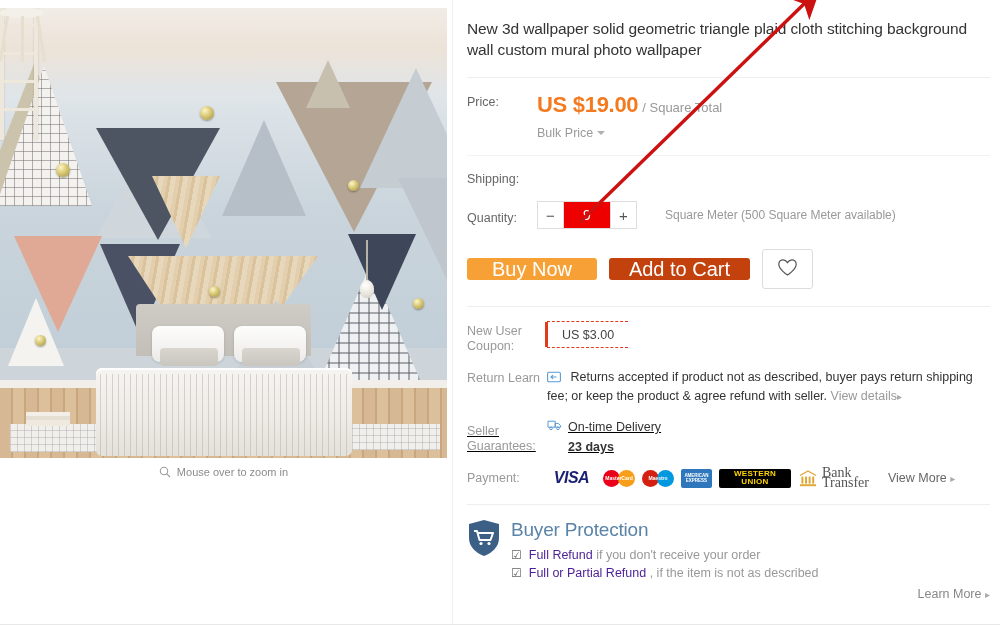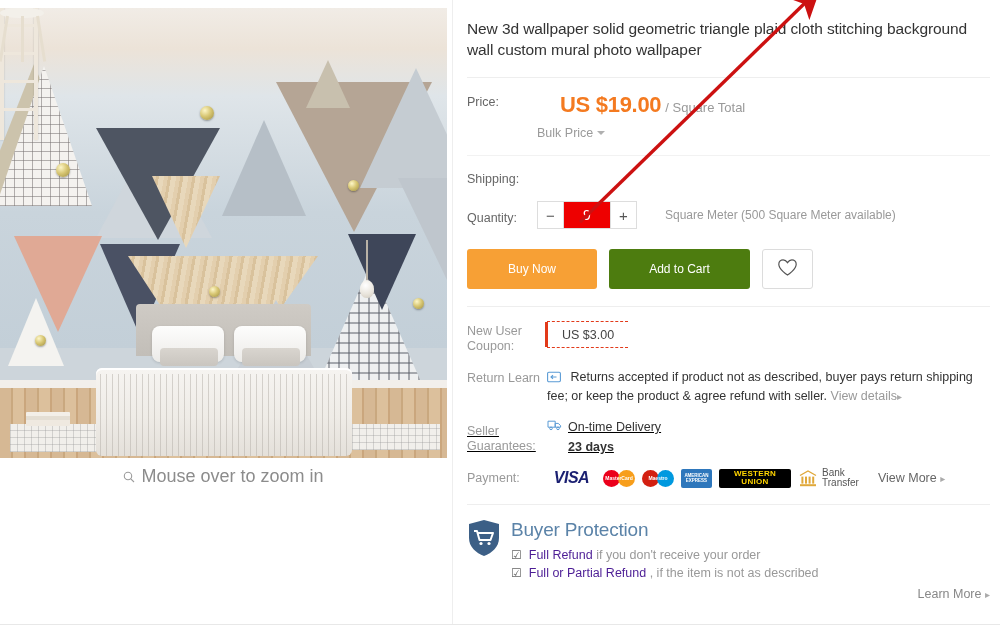--- a/index.html
+++ b/index.html
@@ -130,21 +130,21 @@
       repeating-linear-gradient(90deg, rgba(150,150,150,.35) 0 1px, transparent 1px 7px);
   }
   .books {
     position:absolute; left: 26px; top: 404px; width: 44px; height: 14px;
     background: linear-gradient(180deg,#f3efe8 0 4px,#e4ded3 4px 8px,#efe9e0 8px 14px);
     border-radius:1px;
   }
 
   #zoom-hint {
     position:absolute; left:0; top: 466px; width: 447px;
-    text-align:center; color:#8c8c8c; font-size:18px;
+    text-align:center; color:#8c8c8c; font-size:11px;
     display:flex; align-items:center; justify-content:center; gap:6px;
   }
   #zoom-hint svg { display:block; }
 
   
   #detail {
     position: absolute;
     left: 467px; top: 0;
     width: 533px; height: 625px;
     padding-right: 10px;
@@ -231,22 +231,22 @@
   }
   #qty-unit { font-size:12px; color:#999999; margin-left:28px; }
 
   
   #total-block { padding-top: 15px; display:flex; align-items:baseline; }
   #total-val { font-size:16px; color:#333333; }
 
   
   #actions { padding-top: 20px; display:flex; align-items:center; gap:12px; }
   .btn {
-    height:40px; border:none; border-radius:3px; color:#fff;
-    font-size:12px; cursor:pointer; font-family:"Liberation Sans", sans-serif;
+    height:22px; border:none; border-radius:3px; color:#fff;
+    font-size:20px; cursor:pointer; font-family:"Liberation Sans", sans-serif;
   }
   #buy-now { width:130px; background:#f7a035; }
   #add-cart { width:141px; background:#fa5420; }
   #wishlist {
     width:51px;height:40px;border:1px solid #dcdcdc;background:#fff;border-radius:3px;
     display:flex;align-items:center;justify-content:center;cursor:pointer;
   }
 
   
   #coupon-block { padding-top: 14px; display:flex; align-items:flex-start; }
@@ -291,21 +291,21 @@
   .pay-maestro { width:32px; position:relative; background:#fff; }
   .pay-maestro .c1 { position:absolute; left:0; top:1px; width:17px;height:17px;border-radius:50%;background:#d32011; }
   .pay-maestro .c2 { position:absolute; right:0; top:1px; width:17px;height:17px;border-radius:50%;background:#0099df; }
   .pay-maestro .mcb { position:absolute; inset:0; display:flex;align-items:center;justify-content:center;
                       font-size:5px; color:#fff; font-weight:bold; z-index:2;}
   .pay-amex { width:31px; background:#2e77bc; color:#fff; font-size:4.5px; line-height:5px; text-align:center; padding:0 2px;}
   .pay-wu { width:72px; background:#000; color:#ffd400; font-size:8px; line-height:8px; text-align:center;
             font-weight:bold; letter-spacing:.3px; }
   .pay-bank { display:flex; align-items:center; gap:4px; }
   .bank-ic { width:20px; height:19px; }
-  .bank-txt { font-size:10px; color:#555; line-height:10px; }
+  .bank-txt { font-size:14px; color:#555; line-height:10px;font-family:Liberation Serif, serif; }
   #view-more { font-size:12.5px; color:#666; margin-left:12px; cursor:pointer; white-space:nowrap;}
 
   
   #bp-divider { height:1px; background:#eeeeee; margin-top:16px; }
   #bp-block { padding-top: 14px; display:flex; align-items:flex-start; gap:10px; }
   #bp-title { font-size:19px; color:#5b83a8; letter-spacing:-0.2px; }
   #bp-list { margin-top:5px; }
   .bp-item { font-size:12.5px; color:#999999; line-height:18px; display:flex; align-items:center; gap:7px; }
   .bp-item b { color:#4c1d95; font-weight:normal; }
   .chk { font-size:12px; color:#666; }
@@ -405,21 +405,21 @@
   <div id="detail">
 
     <div id="title">New 3d wallpaper solid geometric triangle plaid cloth stitching background wall custom mural photo wallpaper</div>
 
     <div class="hr"></div>
 
     <div id="price-block" class="row">
       <div class="lbl">Price:</div>
       <div>
         <div>
-          <span id="price-main" style="color: rgb(244, 122, 32); margin-left: 23px;">US $19.00</span><span id="price-unit">/ Square Total</span>
+          <span id="price-main" style="color: rgb(244, 122, 32);">US $19.00</span><span id="price-unit">/ Square Total</span>
         </div>
         <div id="bulk-price">
           <span>Bulk Price</span>
           <i class="caret-dn"></i>
         </div>
       </div>
     </div>
 
     <div class="hr soft" style="margin-top:4px"></div>
 
@@ -435,21 +435,21 @@
           <input id="qty-input" value="9" style="background: rgb(238, 0, 0);">
         </div>
         <div class="qty-btn" id="qty-plus">+</div>
       </div>
       <div id="qty-unit">Square Meter (500 Square Meter available)</div>
     </div>
 
 
     <div id="actions">
       <button class="btn" id="buy-now" style="background: rgb(247, 160, 53);">Buy Now</button>
-      <button class="btn" id="add-cart" style="background: #4d7c0f;">Add to Cart</button>
+      <button class="btn" id="add-cart" style="background: #c2410c;">Add to Cart</button>
       <div id="wishlist">
         <span>
           <svg width="21" height="19" viewBox="0 0 21 19">
               <path d="M10.5 17C10.5 17 1.8 11.6 1.8 6.2c0-2.6 2-4.4 4.3-4.4 1.9 0 3.4 1.2 4.4 2.8 1-1.6 2.5-2.8 4.4-2.8 2.3 0 4.3 1.8 4.3 4.4C19.2 11.6 10.5 17 10.5 17z" fill="none" stroke="#555" stroke-width="1.2"></path>
             </svg>
         </span>
       </div>
     </div>
 
     <div class="hr"></div>

